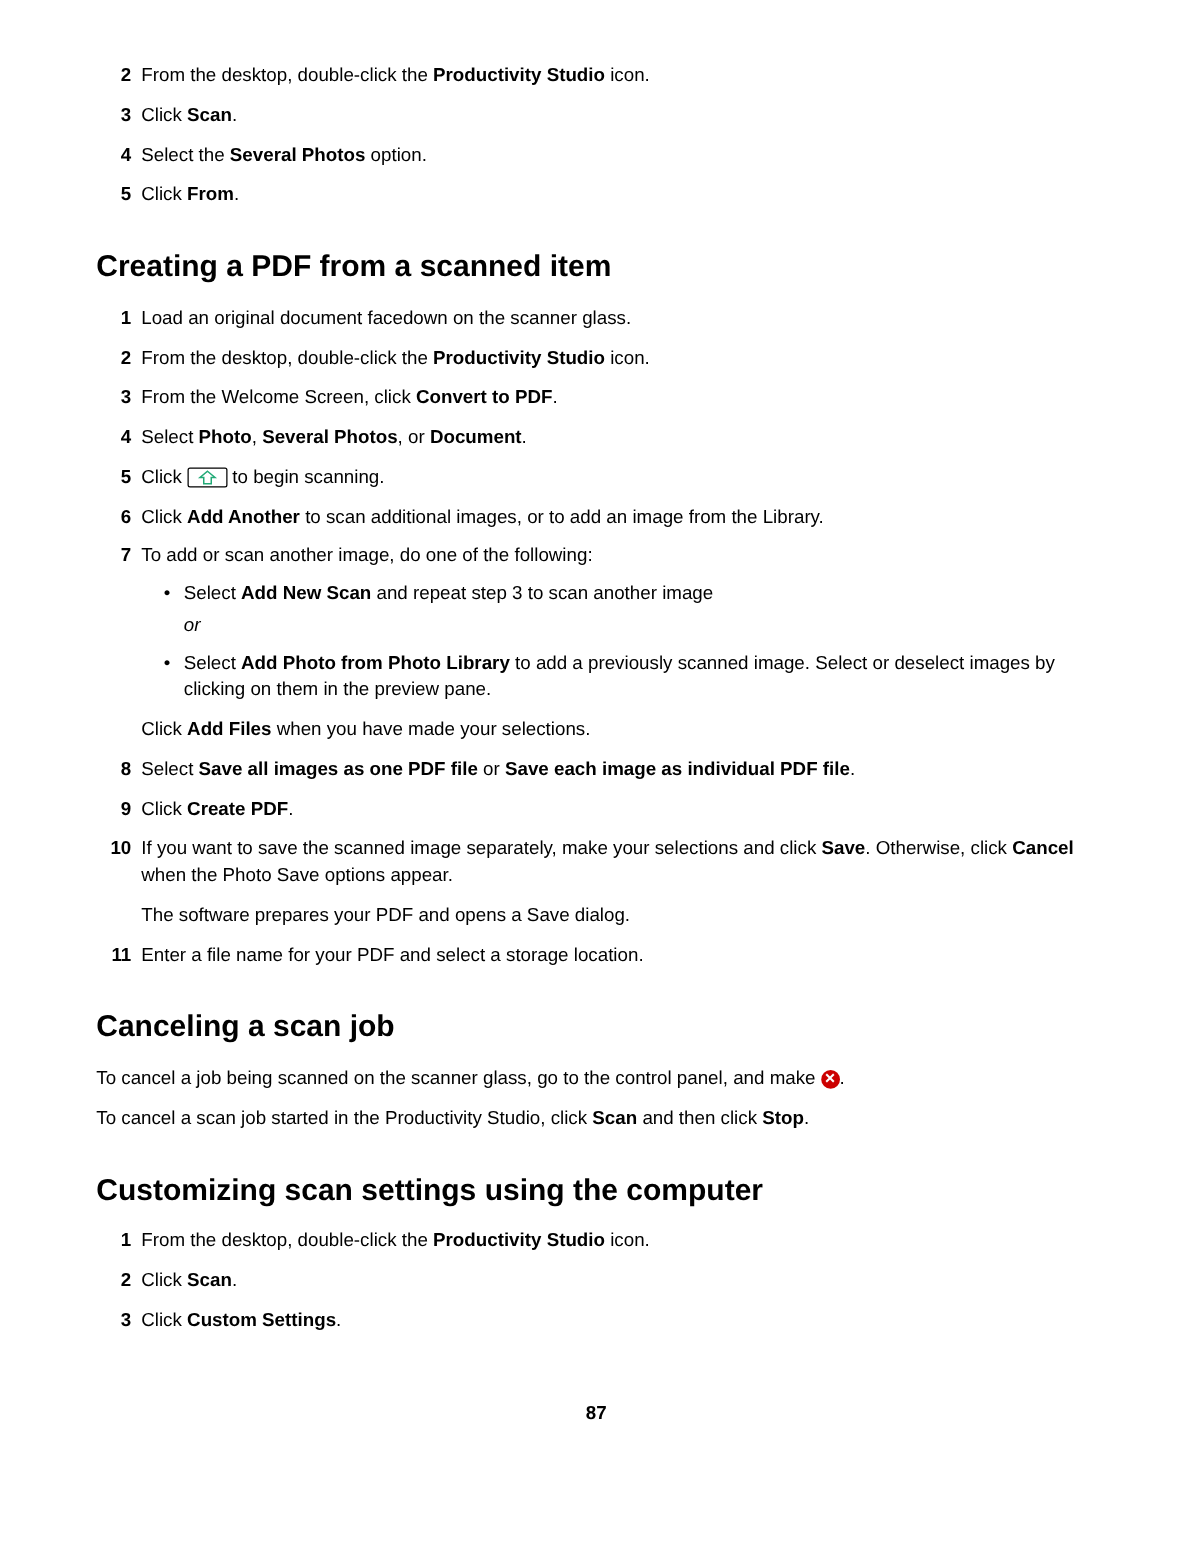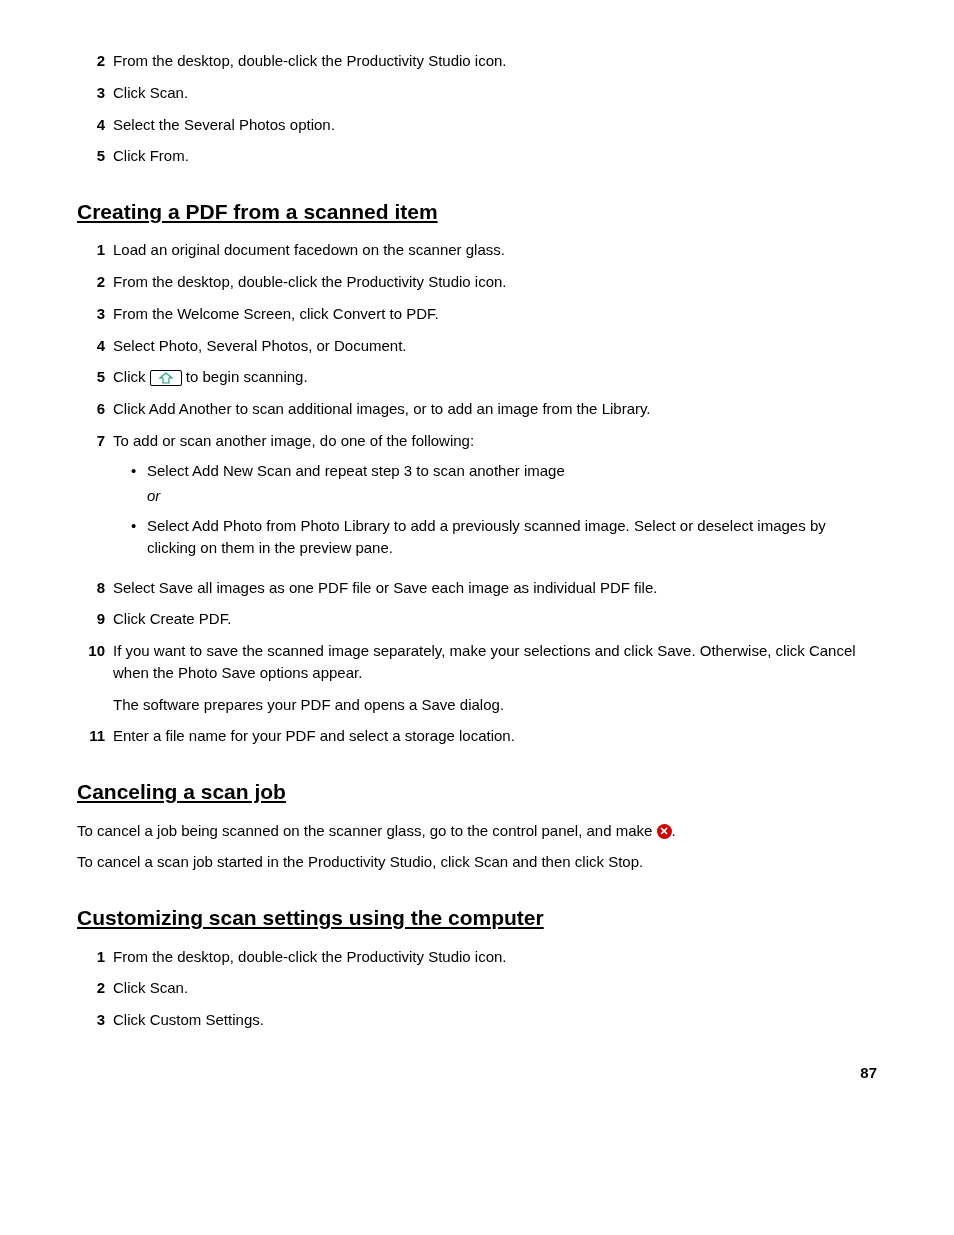--- a/index.html
+++ b/index.html
@@ -5,24 +5,23 @@
   body {
     font-family: Arial, Helvetica, sans-serif;
     font-size: 15px;
     line-height: 1.45;
     color: #000;
     max-width: 800px;
     margin: 40px auto 60px;
     padding: 0 20px;
   }
   h2 {
-    font-size: 21px;
+    font-size: 24px;
     font-weight: bold;
     margin: 30px 0 12px 0;
-    text-decoration: underline;
   }
   ol.steps {
     list-style: none;
     padding: 0;
     margin: 0;
   }
   ol.steps > li {
     display: flex;
     align-items: flex-start;
     margin: 10px 0;
@@ -48,21 +47,21 @@
   }
   ul.bullets > li::before {
     content: "•";
     position: absolute;
     left: 0;
     top: 0;
   }
   .or { font-style: italic; margin-top: 4px; }
   p.para { margin: 10px 0; }
   .followup { margin-top: 10px; }
-  .page-num { text-align: right; font-weight: bold; margin-top: 31px; }
+  .page-num { text-align: center; font-weight: bold; margin-top: 52px; }
   .scan-btn {
     display: inline-block;
     vertical-align: middle;
     border: 1px solid #000;
     border-radius: 2px;
     padding: 0 6px;
     line-height: 1;
   }
   .scan-btn svg { display: block; }
   .cancel-icon {
@@ -71,21 +70,21 @@
     background: #c00;
     border-radius: 50%;
     color: #fff;
     align-items: center;
     justify-content: center;
     font-size: 11px;
     font-weight: bold;
     vertical-align: middle;
     line-height: 1;
   }
-  b { font-weight: normal; }
+  b { font-weight: bold; }
 </style>
 </head>
 <body>
 
 <ol class="steps">
   <li>
     <span class="num">2</span>
     <span class="body"><span>From the desktop, double-click the </span><b>Productivity Studio</b><span> icon.</span></span>
   </li>
   <li>
@@ -140,20 +139,21 @@
       <span>To add or scan another image, do one of the following:</span>
       <ul class="bullets">
         <li>
           <span>Select </span><b>Add New Scan</b><span> and repeat step 3 to scan another image</span>
           <div class="or">or</div>
         </li>
         <li>
           <span>Select </span><b>Add Photo from Photo Library</b><span> to add a previously scanned image. Select or deselect images by clicking on them in the preview pane.</span>
         </li>
       </ul>
+      <div class="followup"><span>Click </span><b>Add Files</b><span> when you have made your selections.</span></div>
     </span>
   </li>
   <li>
     <span class="num">8</span>
     <span class="body"><span>Select </span><b>Save all images as one PDF file</b><span> or </span><b>Save each image as individual PDF file</b><span>.</span></span>
   </li>
   <li>
     <span class="num">9</span>
     <span class="body"><span>Click </span><b>Create PDF</b><span>.</span></span>
   </li>

